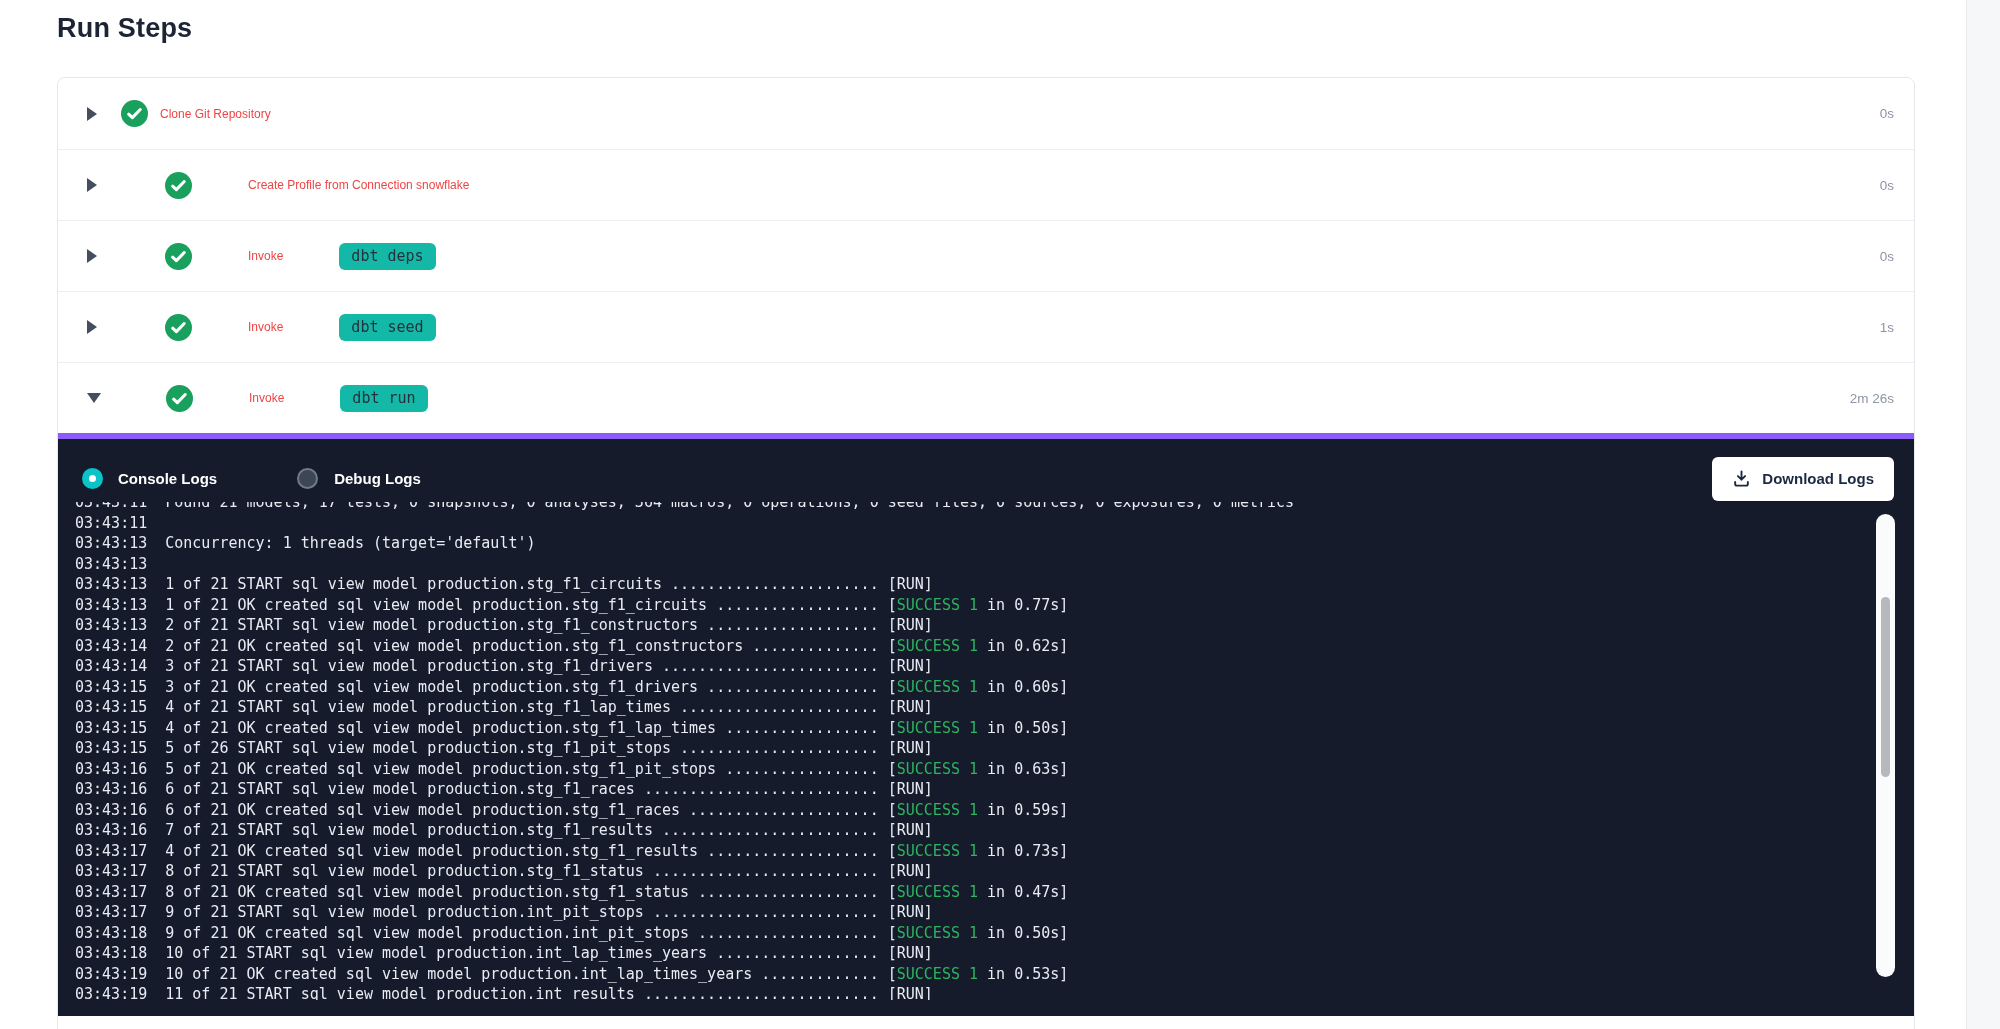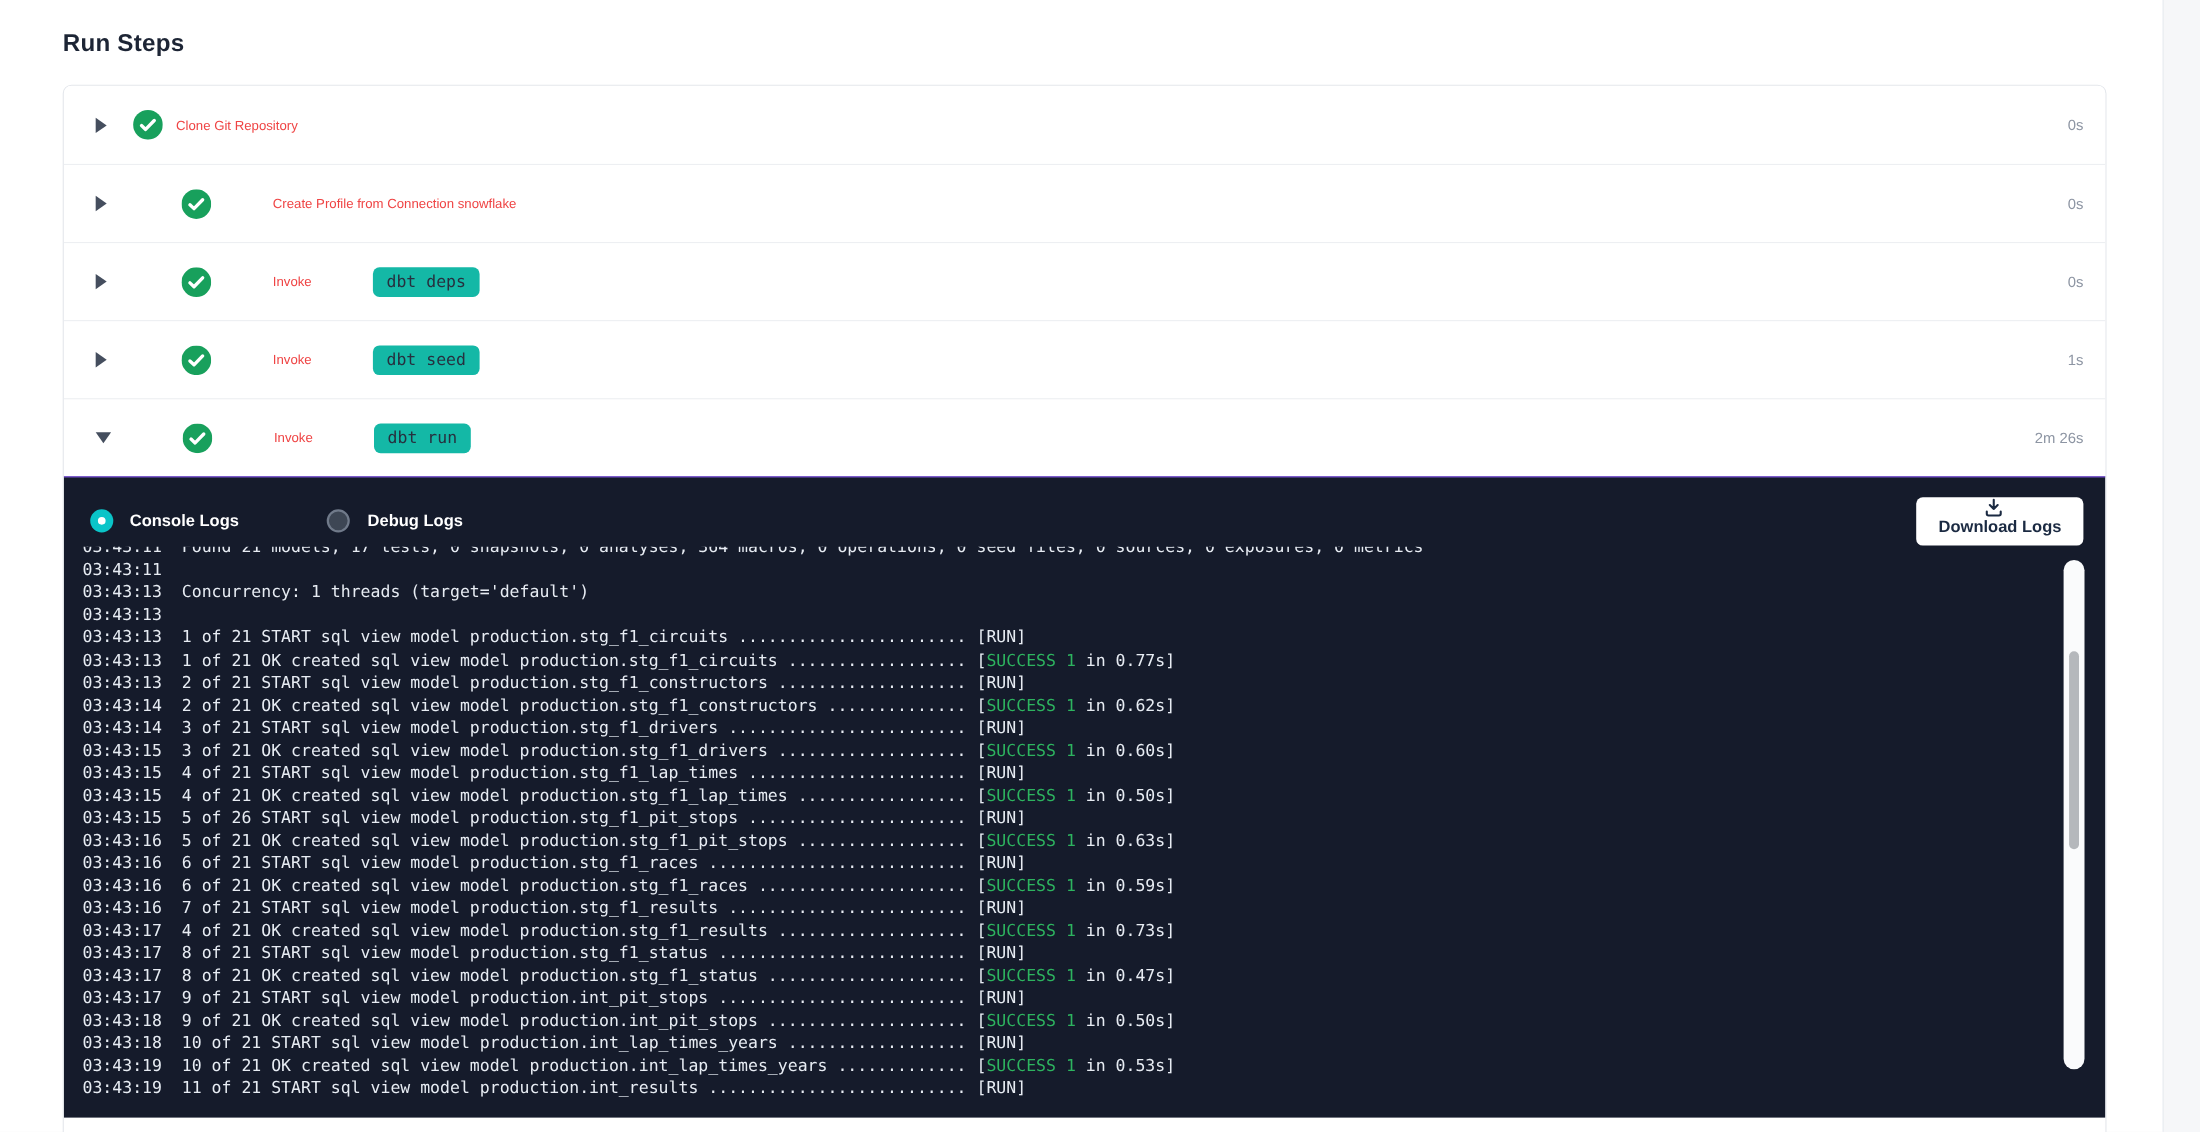--- a/index.html
+++ b/index.html
@@ -2,21 +2,21 @@
 <html><head>
 <meta charset="utf-8">
 <style>
   * { margin:0; padding:0; box-sizing:border-box; }
   html,body { width:2000px; height:1029px; background:#ffffff; overflow:hidden;
               font-family:"Liberation Sans", sans-serif; position:relative; }
 
   .right-strip { position:absolute; top:0; right:0; width:34px; height:1029px;
                  background:#f6f7f9; border-left:1px solid #e9ebef; }
 
-  .page-title { position:absolute; left:57px; top:26px; font-size:22px; font-weight:700;
+  .page-title { position:absolute; left:57px; top:13px; font-size:27px; font-weight:700;
                 color:#1d2535; letter-spacing:.2px; }
 
   .steps-card { position:absolute; left:57px; top:77px; width:1858px; height:980px;
                 background:#ffffff; border:1px solid #e4e7ec; border-radius:8px; overflow:hidden; }
 
   .step-row { height:71px; display:flex; align-items:center;
               padding:0 20px 0 29px; background:#fff; cursor:pointer; }
   .step-row + .step-row { border-top:1px solid #edeff2;gap:44px; }
 
   .tri { width:0; height:0; margin-right:24px; flex:none; }
@@ -25,38 +25,38 @@
 
   .check { width:27px; height:27px; flex:none; margin-right:12px; }
 
   .step-label { font-size:12px; font-weight:400; color:#ef4444; }
 
   .cmd-badge { margin-left:12px; background:#14b8a6; color:#27303f; border-radius:6px;
                font-family:"DejaVu Sans Mono", monospace; font-size:15px; padding:4px 12px 5px; }
 
   .duration { margin-left:auto; color:#8d95a3; font-size:13.5px; }
 
-  .console { height:583px; background:#151b2b; position:relative; border-top:1px solid #8b5cf6; }
+  .console { height:583px; background:#151b2b; position:relative; border-top:6px solid #8b5cf6; }
 
   .console-header { display:flex; align-items:center; padding:17px 20px 0 24px; height:62px; }
 
   .radio-opt { display:flex; align-items:center; cursor:pointer; }
   .radio-opt.second { margin-left:80px; }
   .radio { width:21px; height:21px; border-radius:50%; flex:none; display:flex;
            align-items:center; justify-content:center; }
   .radio.selected { background:#0ac4c8; }
   .radio.selected .dot { width:7px; height:7px; border-radius:50%; background:#ffffff; }
   .radio.unselected { background:#3d4654; border:2px solid #707a8a; }
   .radio-label { margin-left:15px; color:#ffffff; font-size:15px; font-weight:700; }
   .radio-opt.second .radio-label { margin-left:16px; }
 
   .download-btn { margin-left:auto; height:44px; background:#ffffff; border:none; border-radius:6px;
                   display:flex; align-items:center; padding:0 20px; cursor:pointer;
                   font-family:"Liberation Sans", sans-serif;
-                  font-size:15px; font-weight:700; color:#1b2a42;flex-direction:column; }
+                  font-size:15px; font-weight:700; color:#1b2a42; }
   .download-btn svg { margin-right:11px; }
 
   .log-area { position:absolute; left:17px; right:46px; top:63px; bottom:16px; overflow:hidden;
               font-family:"DejaVu Sans Mono", monospace; font-size:15px; line-height:20.5px;
               color:#e7ecf3; }
   .log-line { white-space:pre; }
   .log-line.clipped { margin-top:-10px; }
   .log-line .lt { margin-right:18px; }
   .log-line .lg { color:#2db45f; }
 

